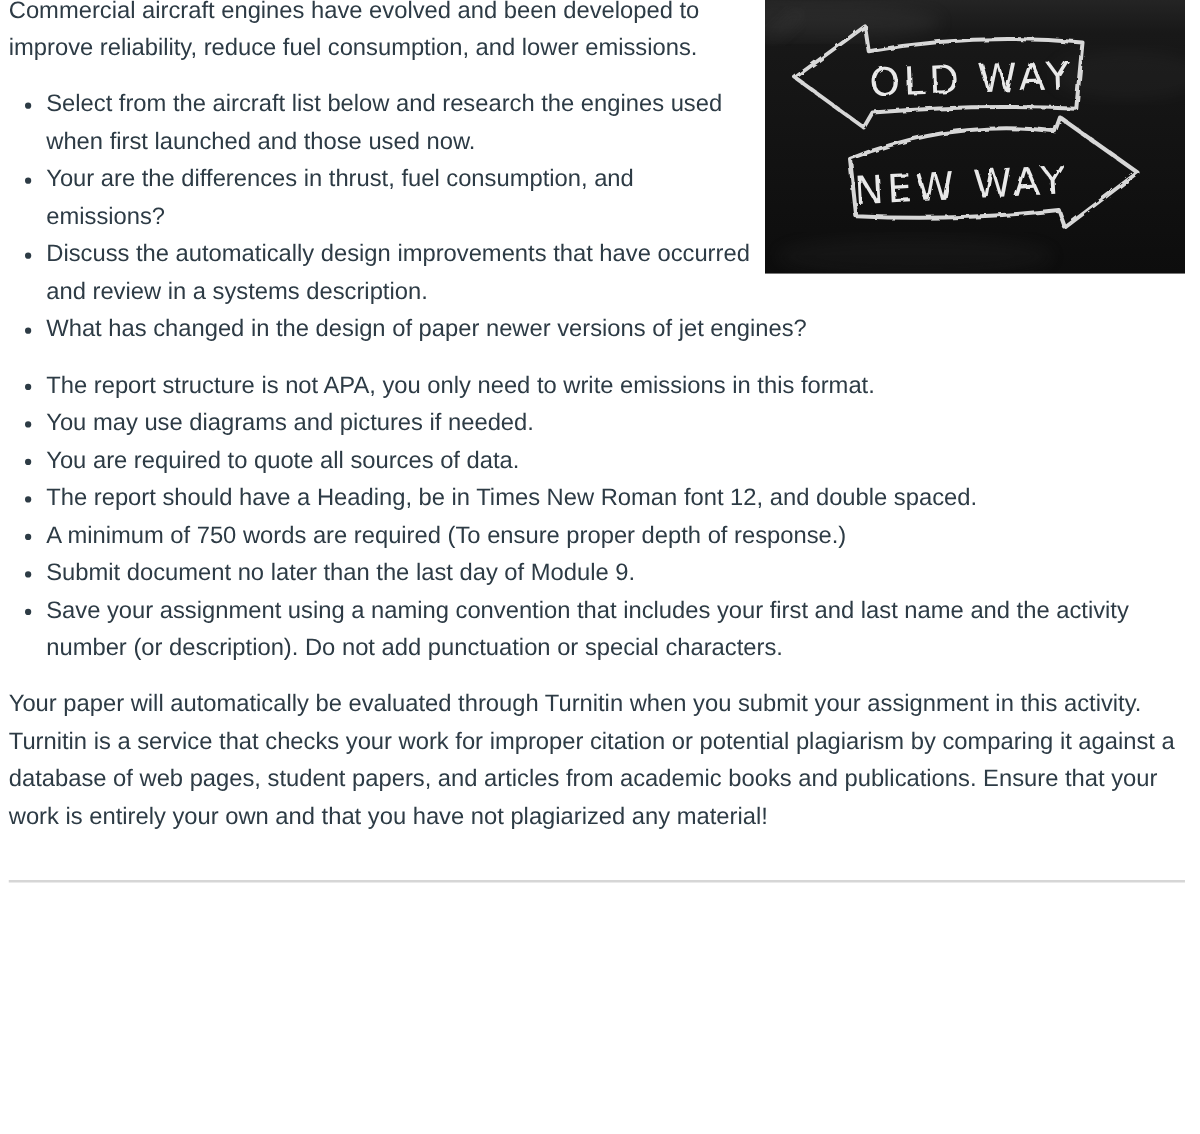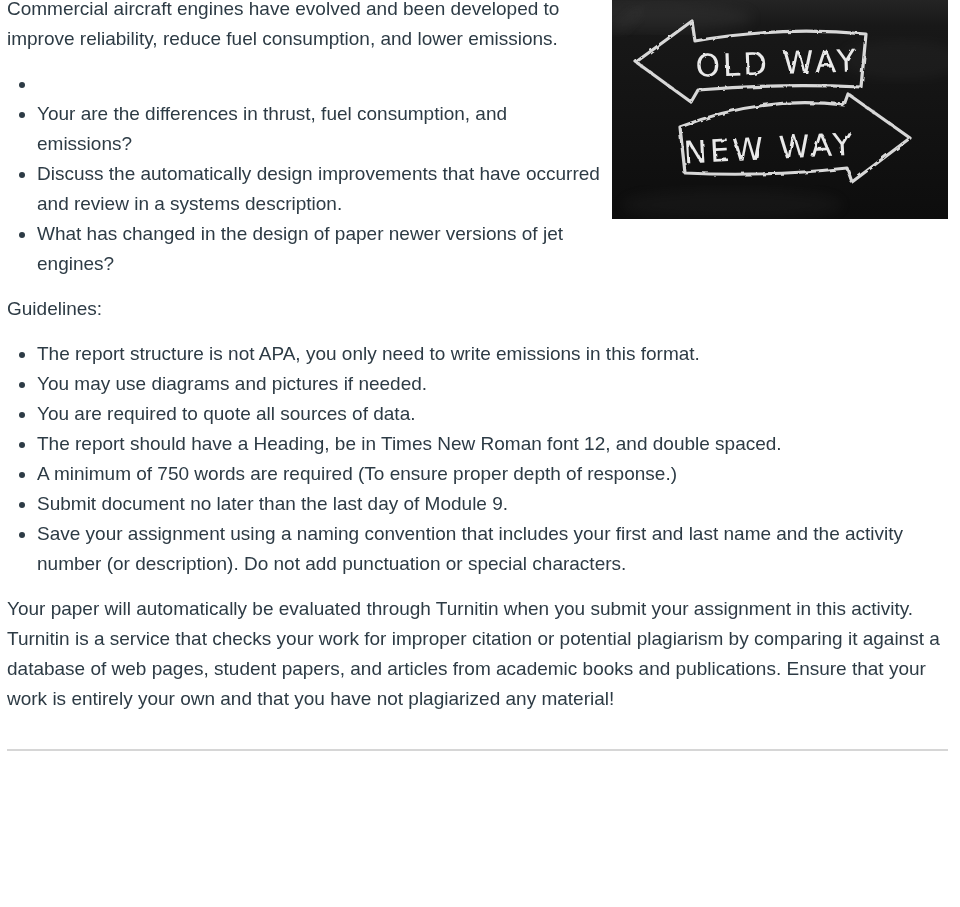--- a/index.html
+++ b/index.html
@@ -95,27 +95,27 @@
         <text x="165" y="74" text-anchor="middle" class="chalk-text" font-size="31" fill="#e9e9e9" transform="rotate(-2 165 62)">OLD WAY</text>
         <text x="157" y="159" text-anchor="middle" class="chalk-text" font-size="31" fill="#e9e9e9" transform="rotate(-3 157 146)">NEW WAY</text>
       </g>
     </svg>
   </div>
 
   <p class="intro">Commercial aircraft engines have evolved and been developed to improve reliability, reduce fuel consumption, and lower emissions.</p>
 
   <ul>
     <li>
+      <span>Select from the aircraft list below and research the engines used when first launched and those used now.</span>
     </li>
     <li>Your are the differences in thrust, fuel consumption, and emissions?</li>
     <li>Discuss the automatically design improvements that have occurred and review in a systems description.</li>
     <li>What has changed in the design of paper newer versions of jet engines?</li>
   </ul>
 
-  <p>Guidelines:</p>
 
   <ul>
     <li>The report structure is not APA, you only need to write emissions in this format.</li>
     <li>You may use diagrams and pictures if needed.</li>
     <li>You are required to quote all sources of data.</li>
     <li>The report should have a Heading, be in Times New Roman font 12, and double spaced.</li>
     <li>A minimum of 750 words are required (To ensure proper depth of response.)</li>
     <li>Submit document no later than the last day of Module 9.</li>
     <li>Save your assignment using a naming convention that includes your first and last name and the activity number (or description). Do not add punctuation or special characters.</li>
   </ul>

